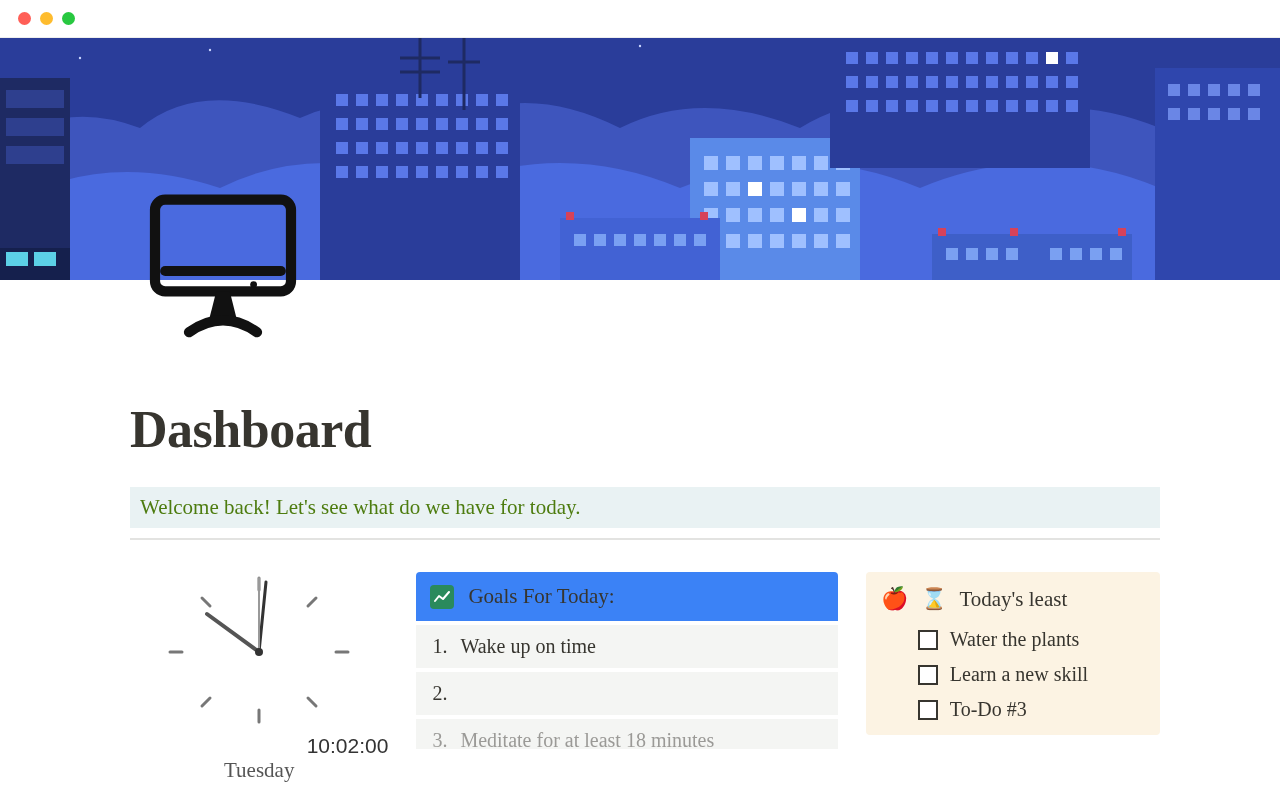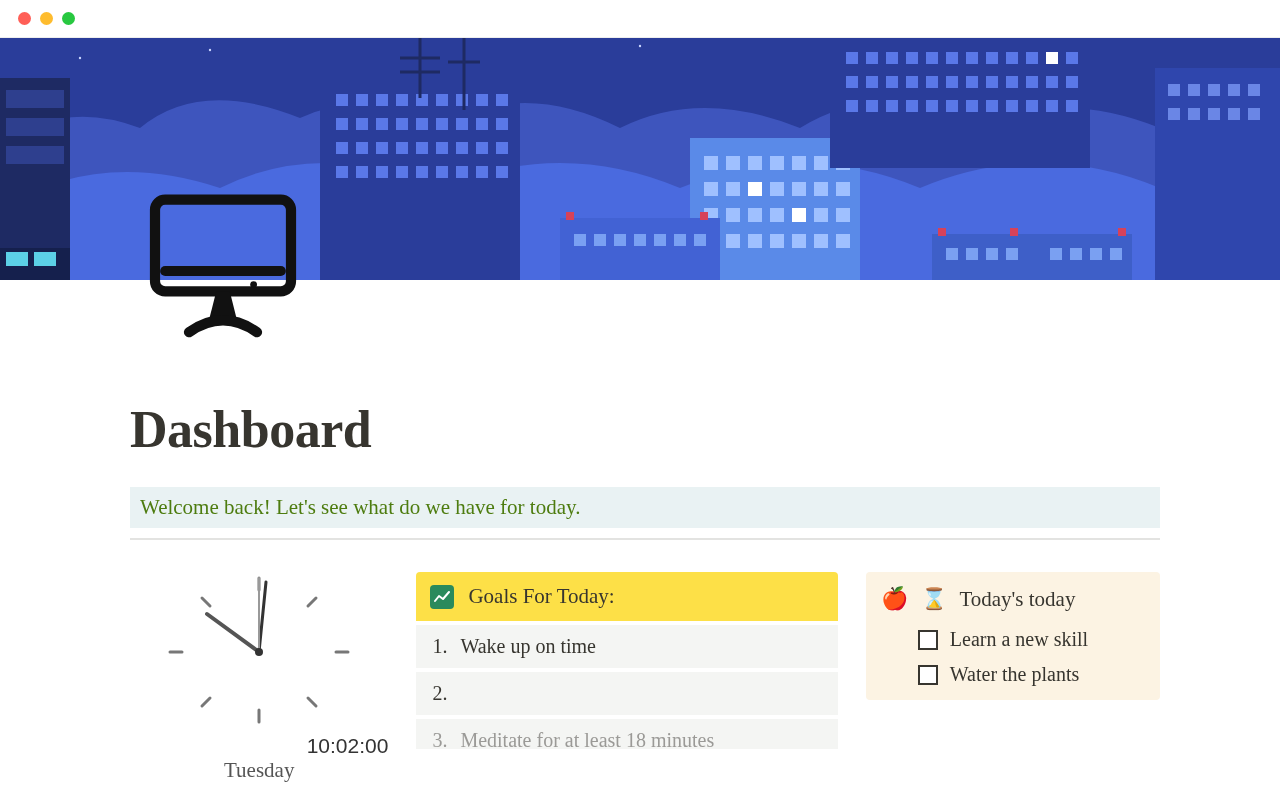--- a/index.html
+++ b/index.html
@@ -22,21 +22,21 @@
   .columns { display:flex; gap:28px; margin-top:32px; align-items:flex-start;}
   .col-clock { width:260px; }
   .col-goals { width:424px; }
   .col-tasks { width:296px; }
   
   .clock { position:relative; width:230px; height:180px; margin:0 auto; }
   .clock svg{position:absolute;top:0;left:0;}
   .clock-time { text-align:right; font-family:-apple-system,Helvetica,Arial,sans-serif; font-size:21px; color:#333; margin-top:-18px;}
   .clock-day { text-align:center; font-family:Liberation Serif, serif; font-size:21px; color:#555; }
   
-  .goals-header { background:#fde047; padding:12px 14px; display:flex; align-items:center; gap:14px; border-radius:4px 4px 0 0;}
+  .goals-header { background:#3b82f6; padding:12px 14px; display:flex; align-items:center; gap:14px; border-radius:4px 4px 0 0;}
   .goals-header .chart-ic{ width:24px;height:24px; background:#2a8a5c; border-radius:4px; display:flex;align-items:center;justify-content:center;}
   .goals-header .chart-ic svg{width:16px;height:16px;}
   .goals-header span{ font-size:21px; color:#37352f;}
   .goal-item { background:#f4f5f3; padding:10px 16px; margin-top:4px; font-size:20px; color:#37352f; display:flex; gap:10px;}
   .goal-item.faded{ color:#9b9a97; }
   .goal-item .num{ min-width:18px; }
   
   .tasks-card { background:#fcf3e3; border-radius:4px; padding:14px 16px 8px 16px; }
   .tasks-header { display:flex; align-items:center; gap:12px; font-size:21px; margin-bottom:10px;}
   .apple{ font-size:22px; }
@@ -295,26 +295,30 @@
         <span class="num">3.</span>
         <span>Meditate for at least 18 minutes</span>
       </div>
     </div>
 
     <div class="col-tasks">
       <div class="tasks-card">
         <div class="tasks-header">
           <span class="apple">🍎</span>
           <span>⌛</span>
-          <span>Today's today</span>
+          <span>Today's least</span>
+        </div>
+        <div class="task-row">
+          <div class="checkbox"></div>
+          <span>Water the plants</span>
         </div>
         <div class="task-row">
           <div class="checkbox"></div>
           <span>Learn a new skill</span>
         </div>
         <div class="task-row">
           <div class="checkbox"></div>
-          <span>Water the plants</span>
+          <span>To-Do #3</span>
         </div>
       </div>
     </div>
   </div>
 </div>
 
 </body></html>

